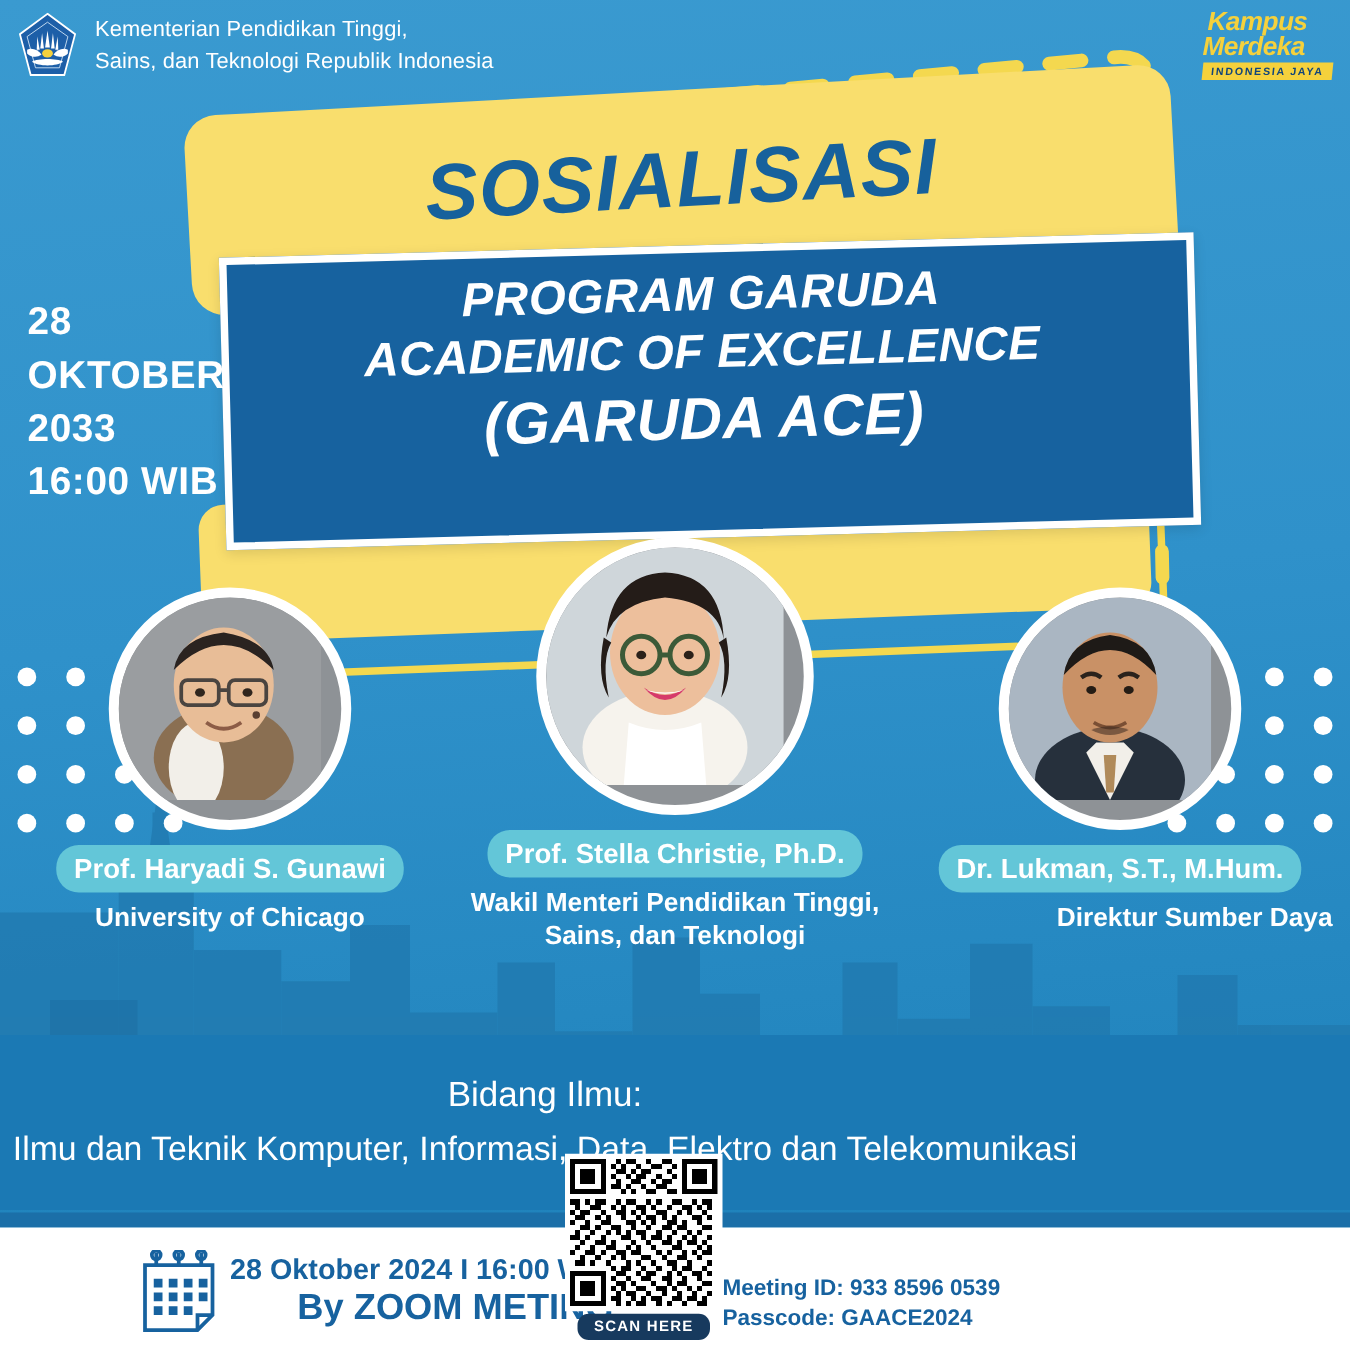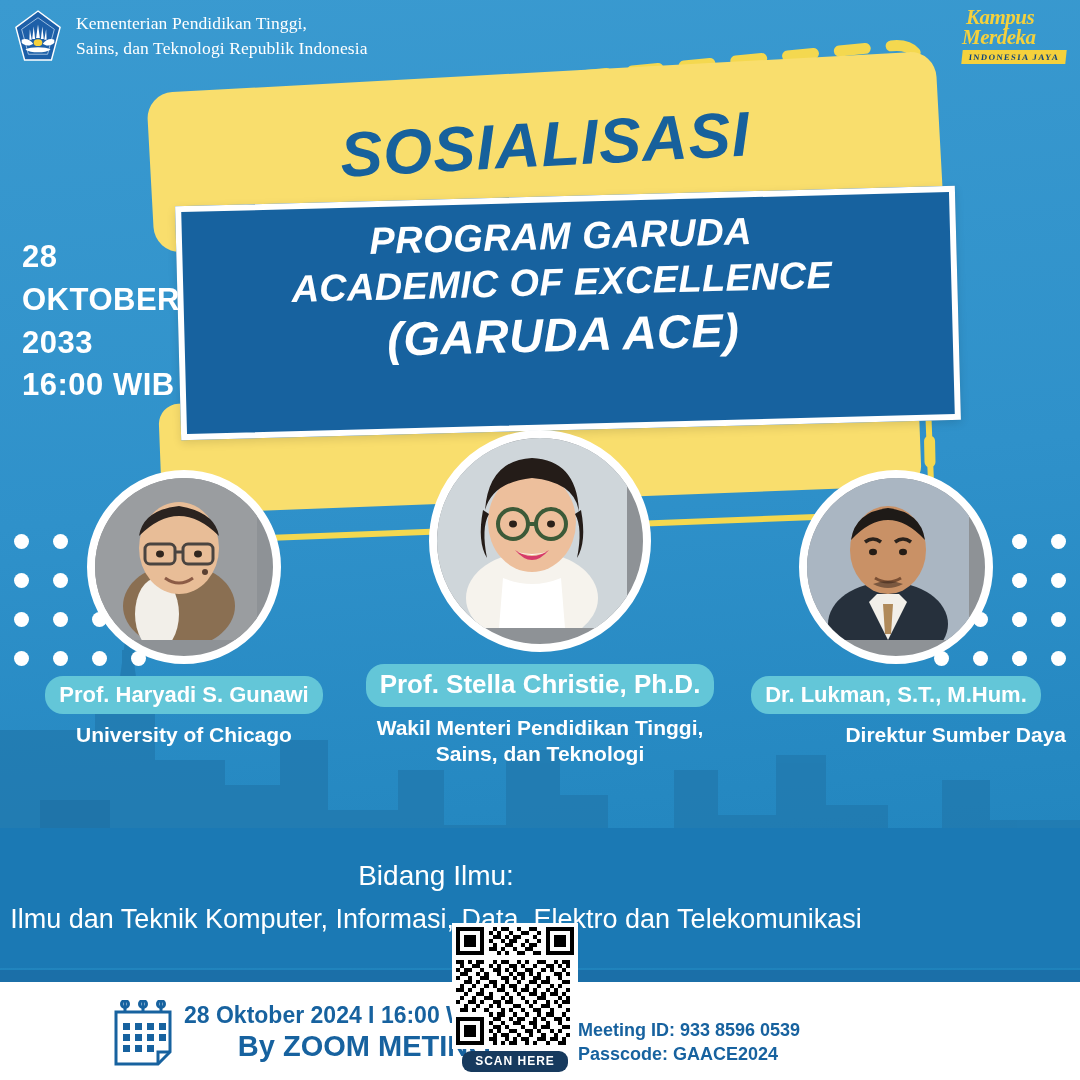--- a/index.html
+++ b/index.html
@@ -16,21 +16,21 @@
   
   .skyline{position:absolute;left:0;bottom:140px;width:1080px;height:330px;}
 
   
   .dotgrid{position:absolute;display:grid;grid-template-columns:repeat(4,1fr);gap:24px;}
   .dotgrid span{width:15px;height:15px;border-radius:50%;background:#ffffff;display:block;}
   #dots-left{left:14px;top:534px;}
   #dots-right{right:14px;top:534px;}
 
   
-  .header{position:absolute;left:0;top:0;width:1080px;height:80px;z-index:30;font-family:Liberation Serif, serif;}
+  .header{position:absolute;left:0;top:0;width:1080px;height:80px;z-index:30;}
   .ministry{position:absolute;left:14px;top:10px;display:flex;align-items:center;gap:14px;}
   .min-logo{width:48px;height:52px;flex:none;}
   .min-text{color:#ffffff;font-size:17.5px;line-height:1.42;font-weight:500;letter-spacing:.1px;}
   .km-logo{position:absolute;right:14px;top:8px;width:104px;text-align:center;}
   .km-l1,.km-l2{font-weight:800;font-style:italic;color:#f5d13c;letter-spacing:-.5px;line-height:.95;}
   .km-l1{font-size:21px;text-align:left;padding-left:4px;}
   .km-l2{font-size:21px;text-align:left;}
   .km-band{margin-top:2px;background:#f5d13c;color:#13467a;font-size:8.5px;font-weight:800;
            letter-spacing:1.4px;padding:2px 0 2px;transform:skewX(-6deg);}
 
@@ -88,21 +88,21 @@
            border-radius:18px;padding:6px 14px 7px;margin-top:12px;line-height:1.15;}
   .sp-role{color:#ffffff;font-weight:700;line-height:1.24;margin-top:8px;}
 
   #sp-left{left:14px;top:30px;width:340px;}
   #sp-left .sp-photo{width:178px;height:178px;}
   #sp-left .sp-name{font-size:22px;}
   #sp-left .sp-role{font-size:21px;}
 
   #sp-center{left:350px;top:-10px;width:380px;}
   #sp-center .sp-photo{width:206px;height:206px;}
-  #sp-center .sp-name{font-size:26px;}
+  #sp-center .sp-name{font-size:22px;}
   #sp-center .sp-role{font-size:21px;}
 
   #sp-right{right:14px;top:30px;width:340px;}
   #sp-right .sp-photo{width:178px;height:178px;}
   #sp-right .sp-name{font-size:22px;}
   #sp-right .sp-role{font-size:21px;text-align:right;}
 
   
   .bidang{
     position:absolute;left:0;top:856px;width:872px;z-index:14;text-align:center;

